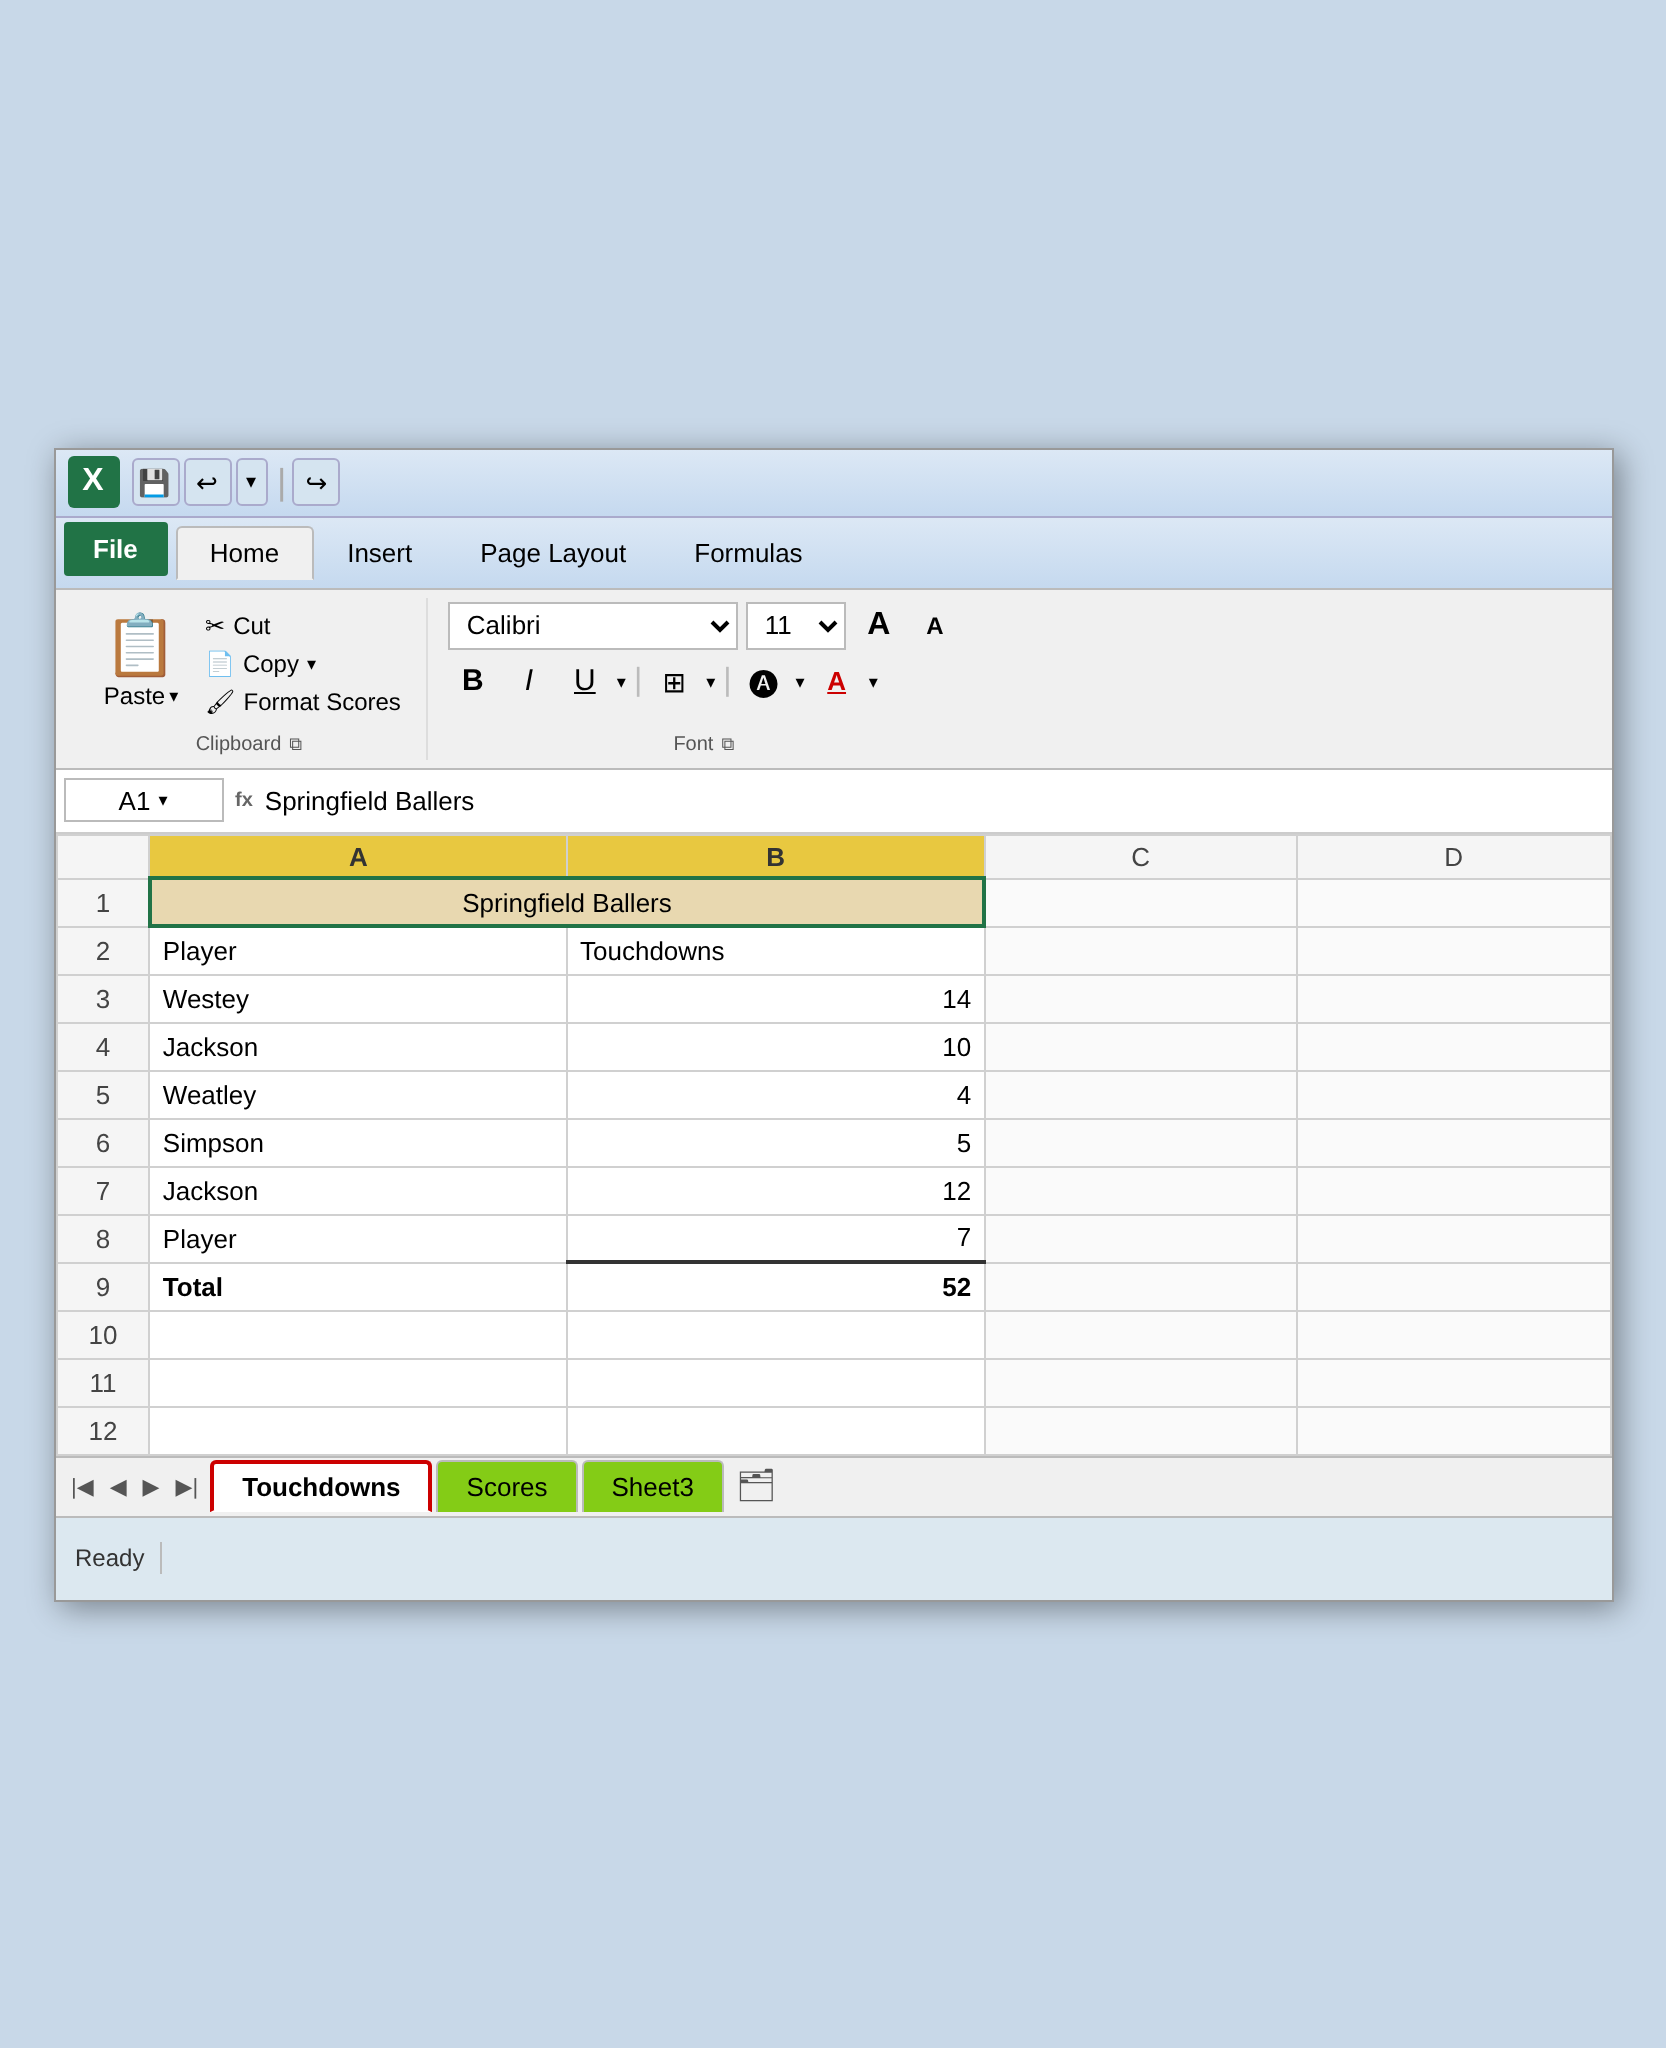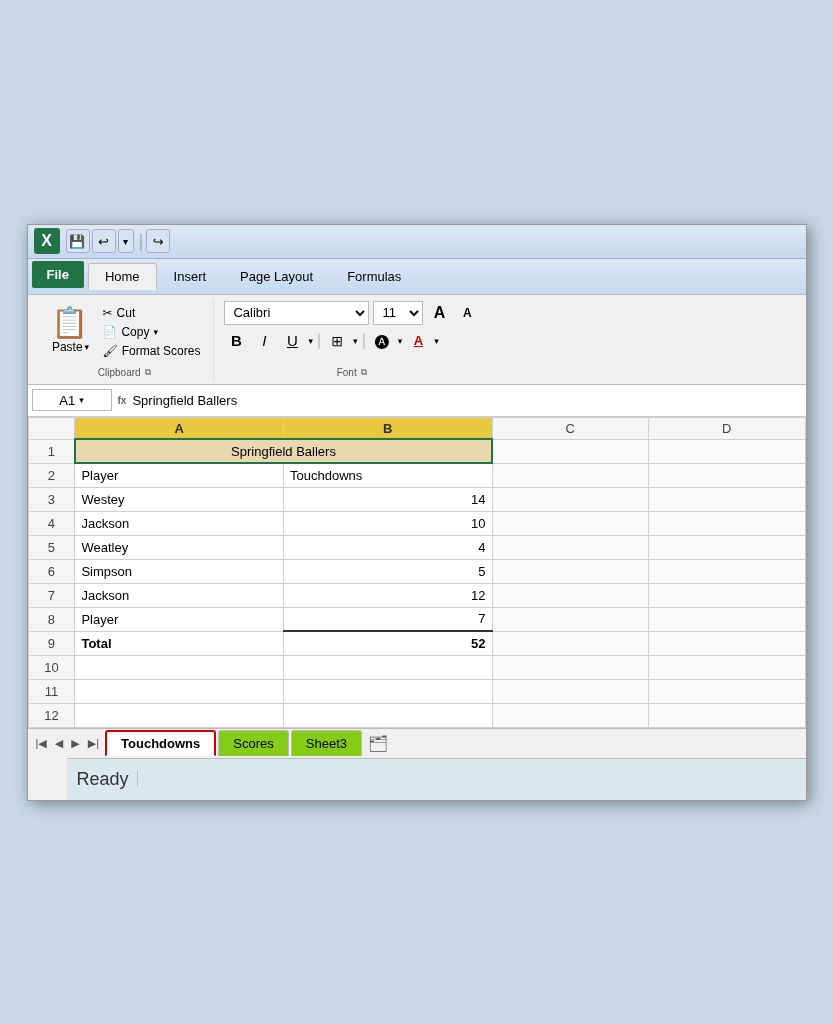--- a/index.html
+++ b/index.html
@@ -322,23 +322,22 @@
       color: #555;
     }
     
     .status-bar {
       background: #dce8f0;
       border-top: 1px solid #bbb;
       height: 42px;
       display: flex;
       align-items: center;
       padding: 0 10px;
-      font-size: 18px;
+      font-size: 12px;
       color: #333;
-      margin-left: 39px;
     }
     .status-divider {
       width: 1px;
       height: 16px;
       background: #bbb;
       margin: 0 8px;
     }
   </style>
 </head>
 <body>

